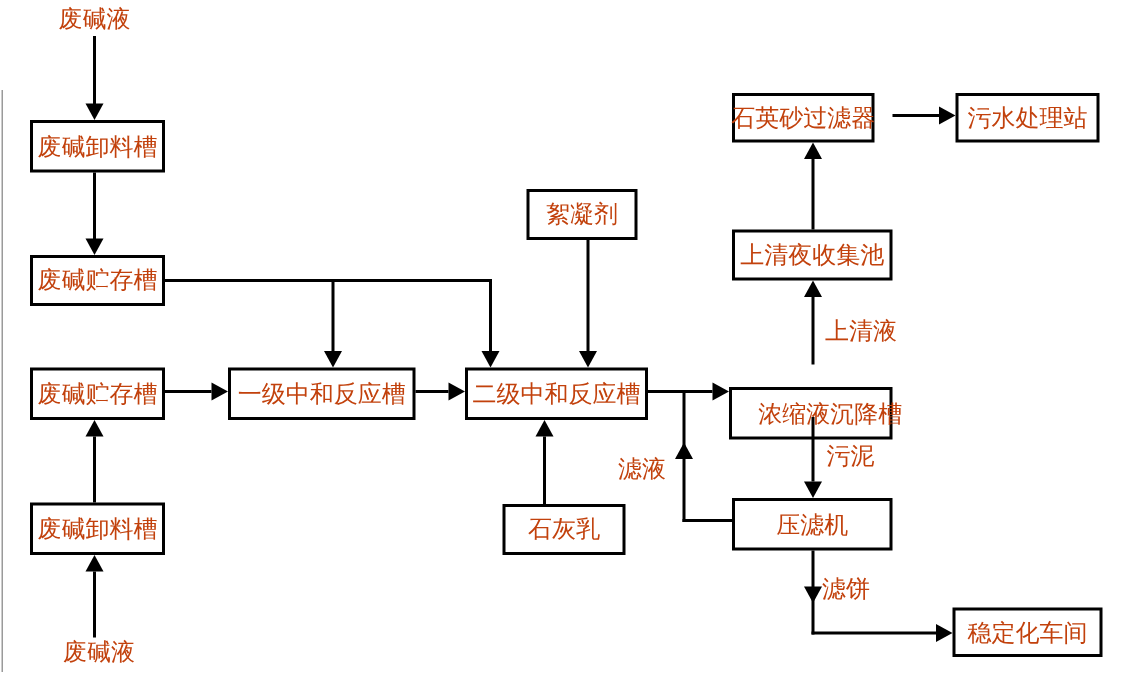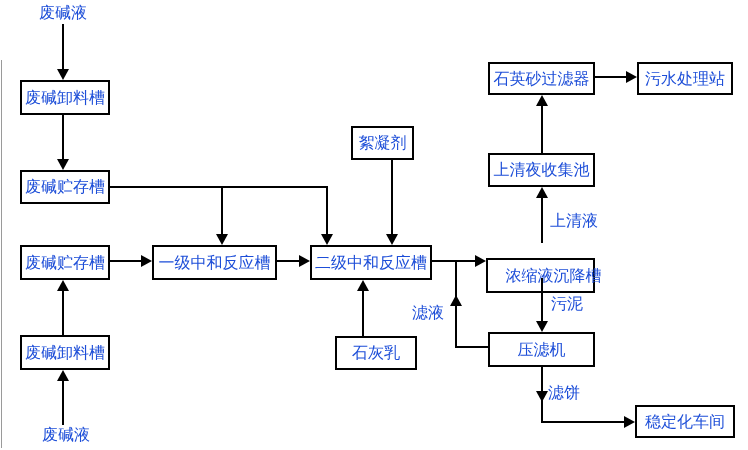--- a/index.html
+++ b/index.html
@@ -6,21 +6,21 @@
     margin: 0;
     padding: 0;
     background: #ffffff;
   }
   #canvas {
     position: relative;
     width: 748px;
     height: 450px;
     background: #ffffff;
     font-family: "DejaVu Sans", "Liberation Sans", sans-serif;
-    color: #1d4ed8;
+    color: #c2410c;
     overflow: hidden;
   }
   .box {
     position: absolute;
     box-sizing: border-box;
     border: 2px solid #000000;
     background: #ffffff;
     display: flex;
     align-items: center;
     justify-content: center;
@@ -91,33 +91,33 @@
   </div>
   <div class="box" style="left:20px; top:335px; width:90px; height:35px;">
     <span>废碱卸料槽</span>
   </div>
   <div class="box" style="left:152px; top:245px; width:125px; height:35px;">
     <span>一级中和反应槽</span>
   </div>
   <div class="box" style="left:310px; top:245px; width:122px; height:35px;">
     <span>二级中和反应槽</span>
   </div>
-  <div class="box" style="left:351px; top:126px; width:63px; height:34px;">
+  <div class="box" style="left:351px; top:126px; width:74px; height:34px;">
     <span>絮凝剂</span>
   </div>
   <div class="box" style="left:323px; top:336px; width:82px; height:34px;margin-left:12px;">
     <span>石灰乳</span>
   </div>
   <div class="box" style="left:486px; top:258px; width:109px; height:35px;padding-left:26px;">
     <span>浓缩液沉降槽</span>
   </div>
   <div class="box" style="left:488px; top:153px; width:107px; height:34px;">
     <span>上清夜收集池</span>
   </div>
-  <div class="box" style="left:488px; top:62px; width:107px; height:33px;">
+  <div class="box" style="left:488px; top:62px; width:95px; height:33px;">
     <span>石英砂过滤器</span>
   </div>
   <div class="box" style="left:637px; top:62px; width:96px; height:33px;">
     <span>污水处理站</span>
   </div>
   <div class="box" style="left:488px; top:332px; width:107px; height:35px;">
     <span>压滤机</span>
   </div>
   <div class="box" style="left:635px; top:405px; width:100px; height:33px;">
     <span>稳定化车间</span>

